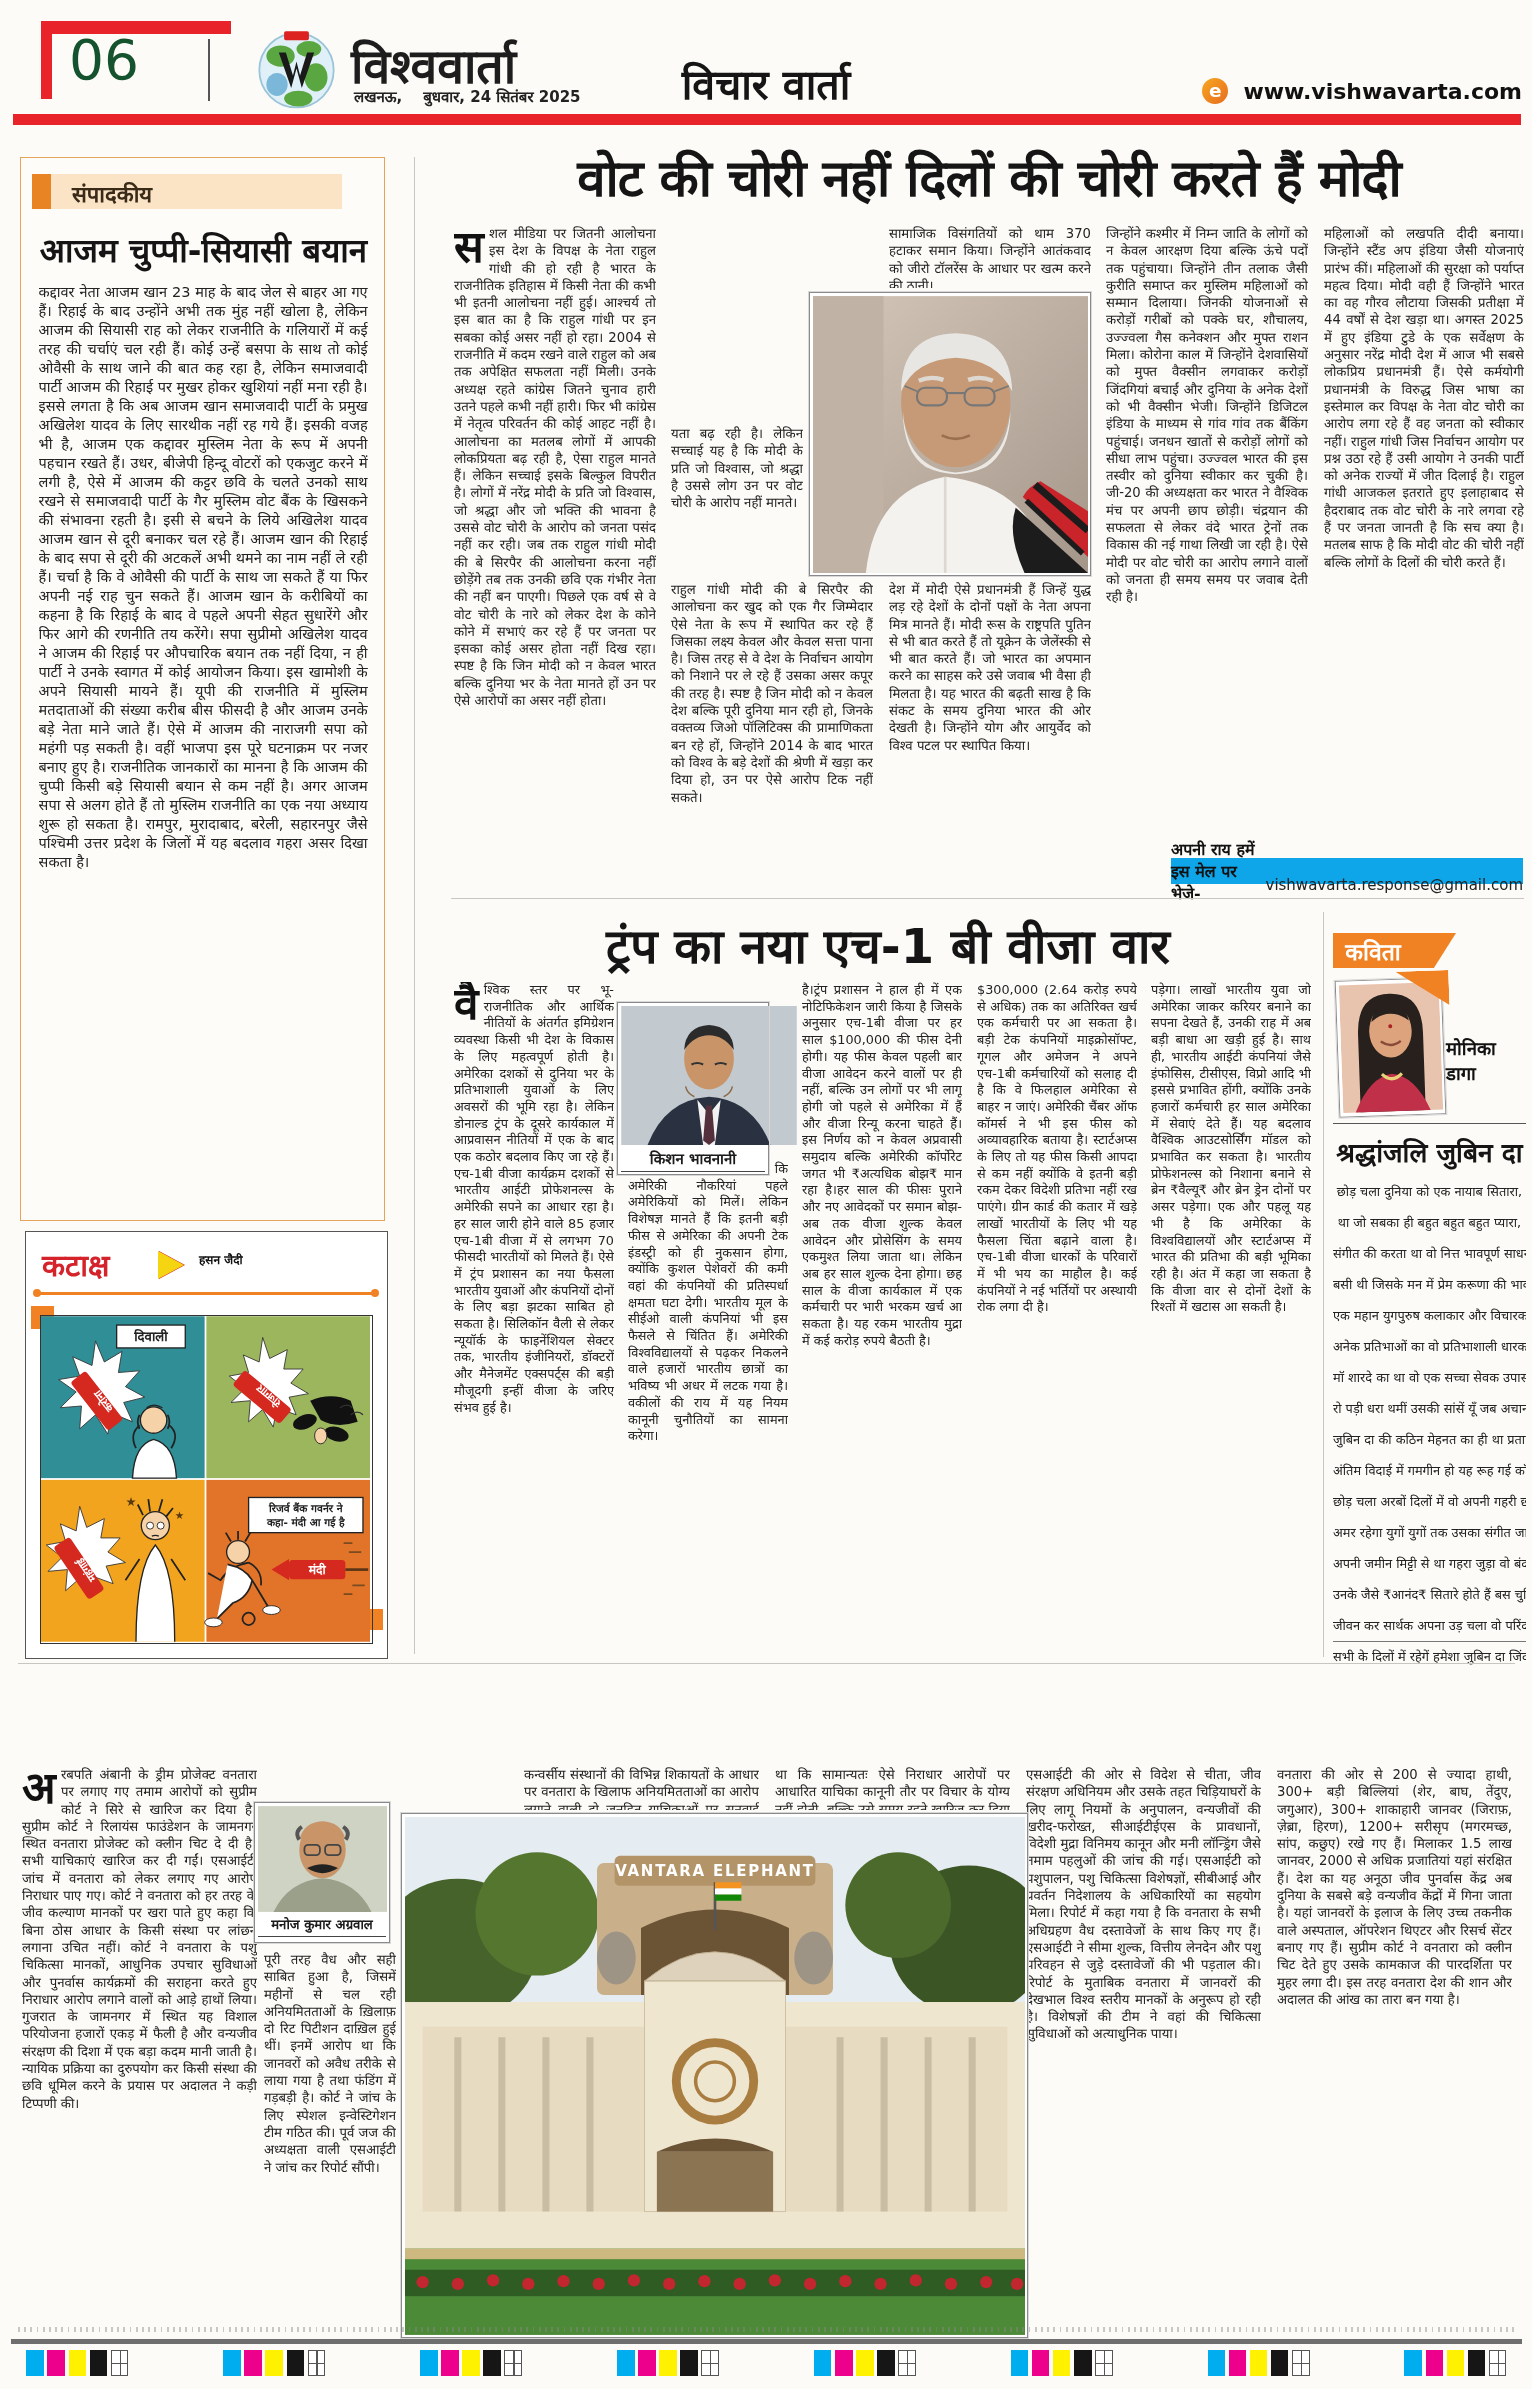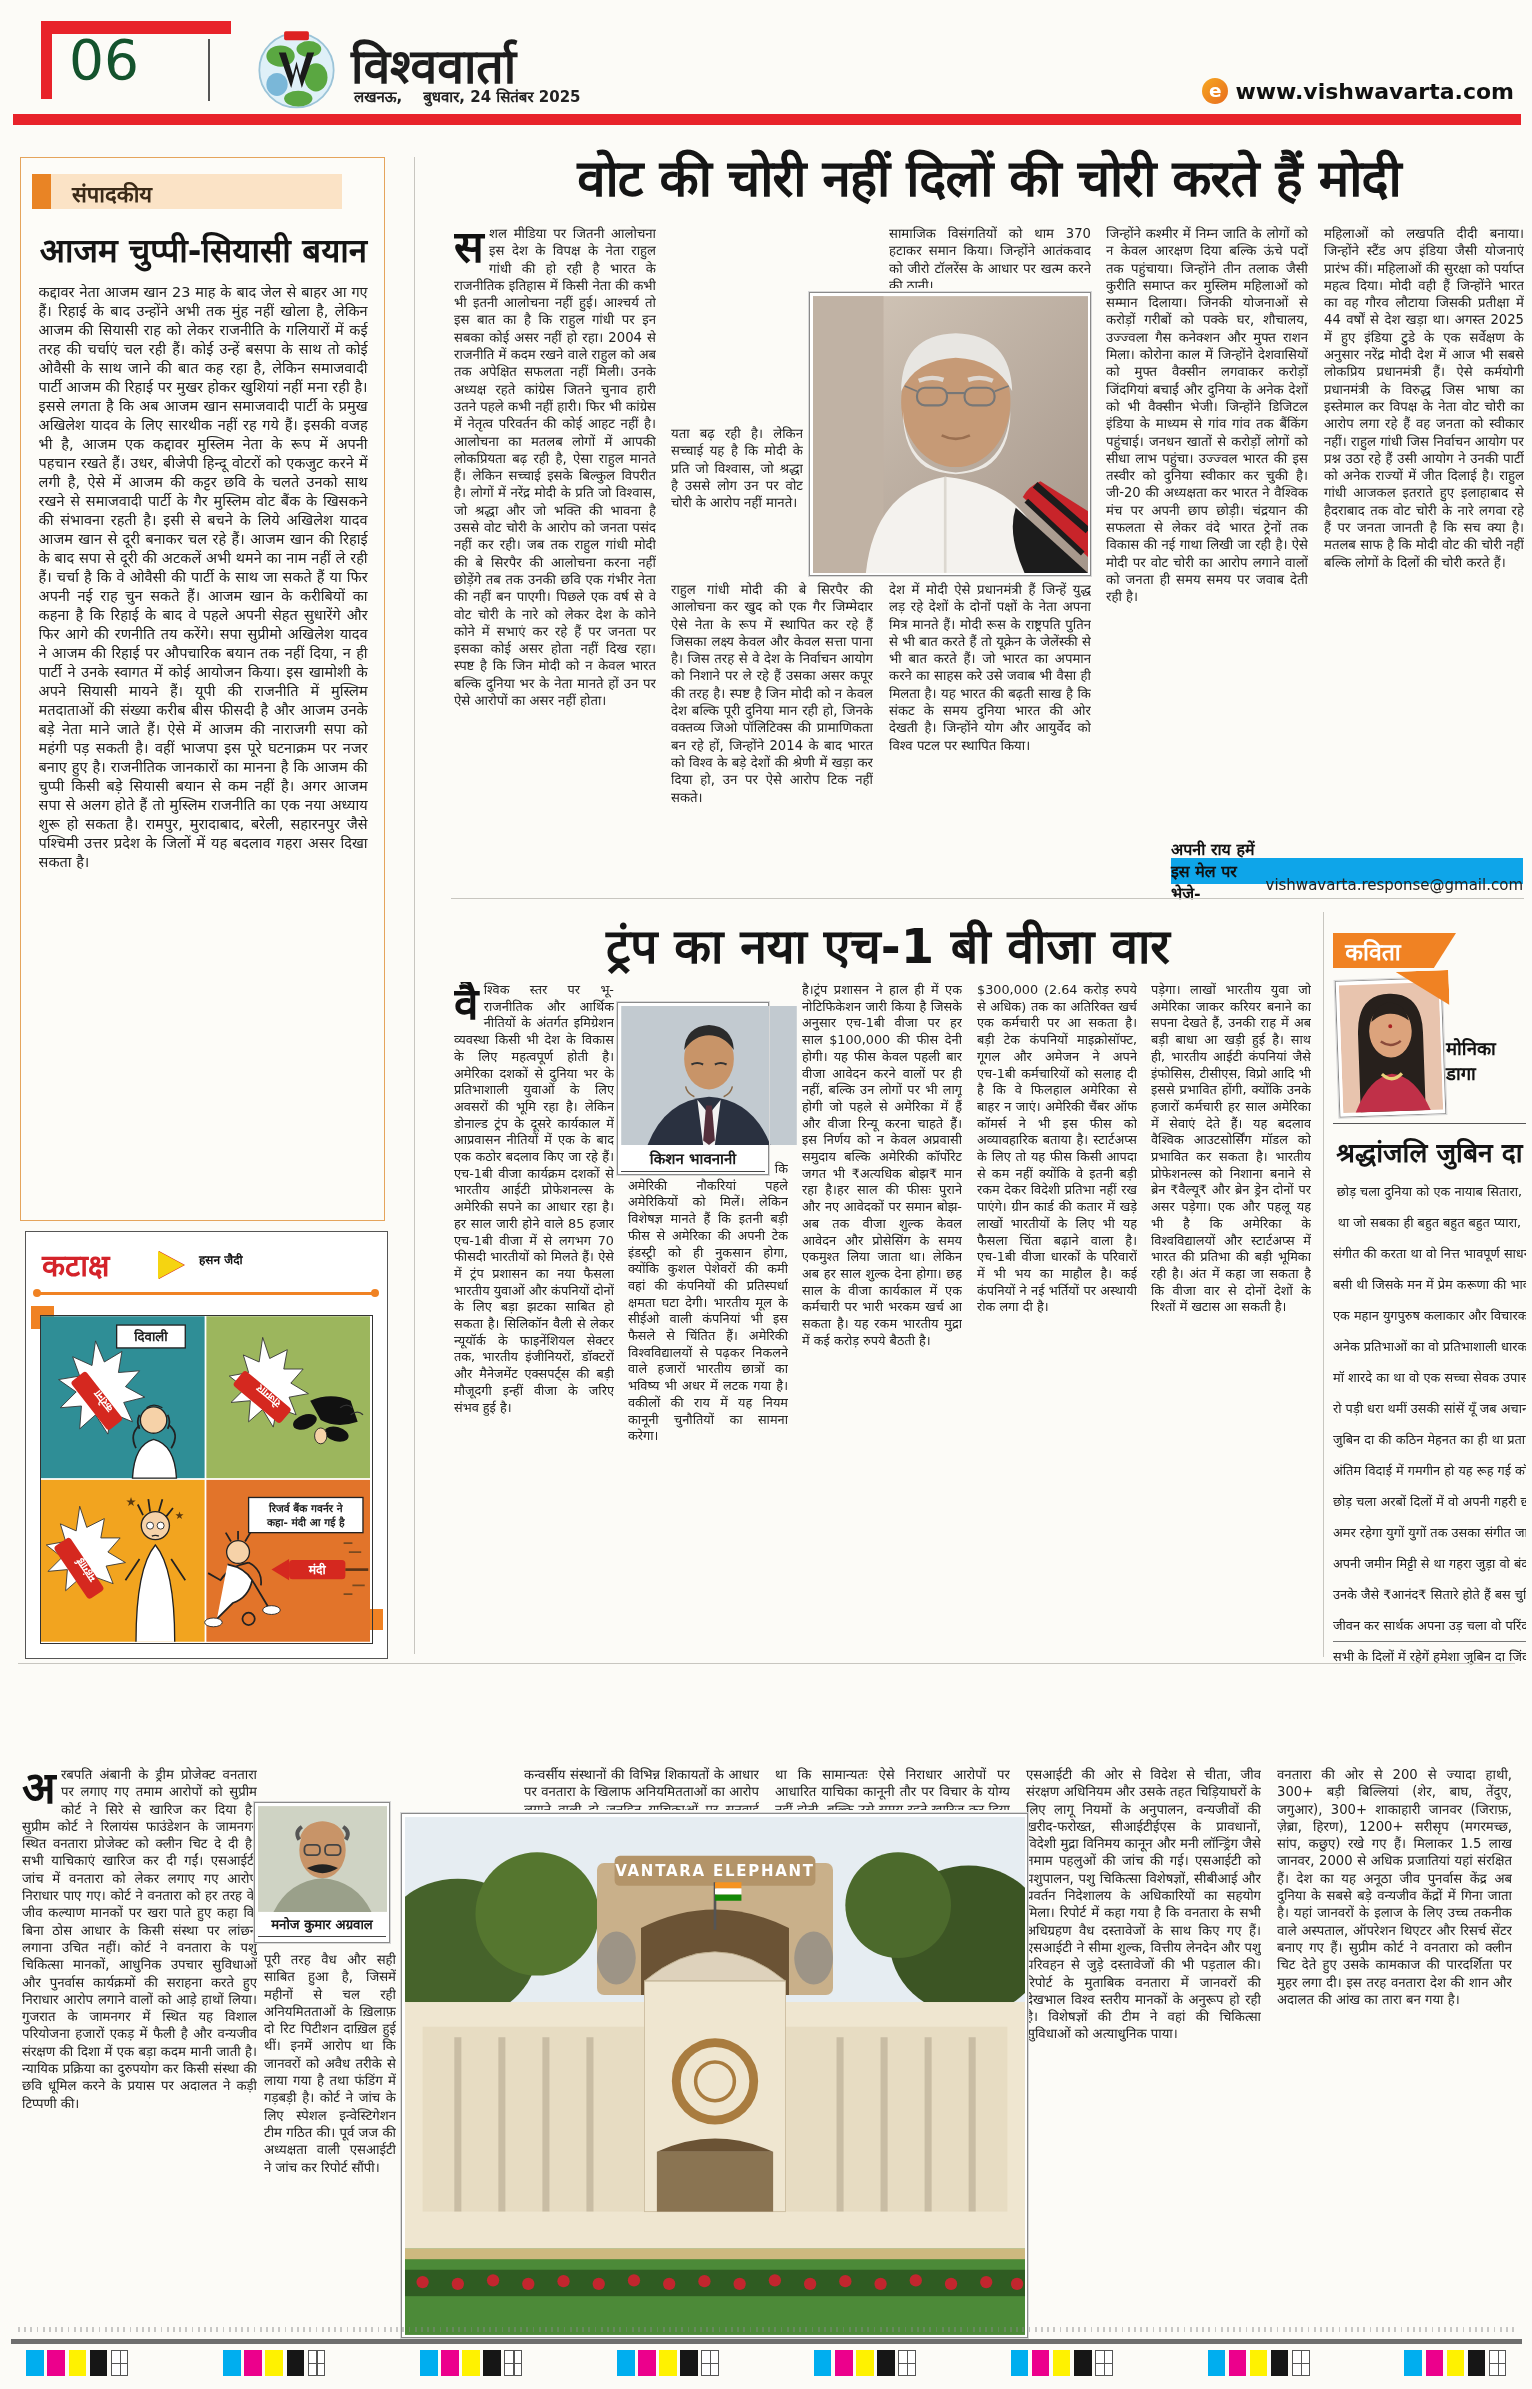--- a/index.html
+++ b/index.html
@@ -37,24 +37,25 @@
         <ellipse cx="62" cy="26" rx="14" ry="9" fill="#5aa741"></ellipse>
         <ellipse cx="70" cy="58" rx="13" ry="16" fill="#5aa741"></ellipse>
         <ellipse cx="26" cy="66" rx="12" ry="13" fill="#7ab7d8"></ellipse>
         <ellipse cx="50" cy="82" rx="16" ry="9" fill="#5aa741"></ellipse>
         <rect x="34" y="6" width="28" height="10" rx="2" fill="#d22"></rect>
         <path d="M28 30 L42 70 L48 48 L54 70 L68 30 L60 30 L52 56 L48 40 L44 56 L36 30 Z" fill="#1a1a1a"></path>
       </svg>
     </div>
     <div class="abs" style="left:351px;top:32px;font-size:48px;font-weight:800;color:#1d1d1d;">विश्ववार्ता</div>
     <div class="abs" style="left:354px;top:86px;font-size:15px;font-weight:bold;color:#222;white-space:pre;">लखनऊ,    बुधवार, 24 सितंबर 2025</div>
+    <div class="abs" style="left:546px;top:55px;width:440px;text-align:center;font-size:41px;font-weight:800;color:#151515;">विचार वार्ता</div>
 
     <div class="abs" style="left:1202px;top:78px;display:flex;align-items:center;gap:7px;">
       <span style="display:inline-block;width:26.4px;height:26.4px;border-radius:50%;background:linear-gradient(135deg,#f6a821,#e86c1f);color:#fff;font-size:18.5px;font-weight:bold;text-align:center;line-height:26.4px;">e</span>
-      <span style="font-size:22px;font-weight:bold;color:#111;">www.vishwavarta.com</span>
+      <span style="font-size:22px;font-weight:bold;color:#111;margin-left:8px;">www.vishwavarta.com</span>
     </div>
     <div class="abs" style="left:13.2px;top:114px;width:1508px;height:11.4px;background:#e8232a;"></div>
   </div>
 
   <div class="abs" style="left:20px;top:157px;width:365px;height:1064px;border:0.9px solid #e5a45c;background:#fdfcf8;box-sizing:border-box;">
     <div class="abs" style="left:10.6px;top:16px;width:19.4px;height:35px;background:#e98425;"></div>
     <div class="abs" style="left:30px;top:16px;width:291px;height:35px;background:#fbe3c6;">
       <span style="display:block;padding:4.4px 0 0 21px;font-size:22px;font-weight:bold;color:#3a2a18;">संपादकीय</span>
     </div>
     <div class="abs headline" style="left:0;top:69px;width:365px;font-size:33px;">आजम चुप्पी-सियासी बयान</div>

